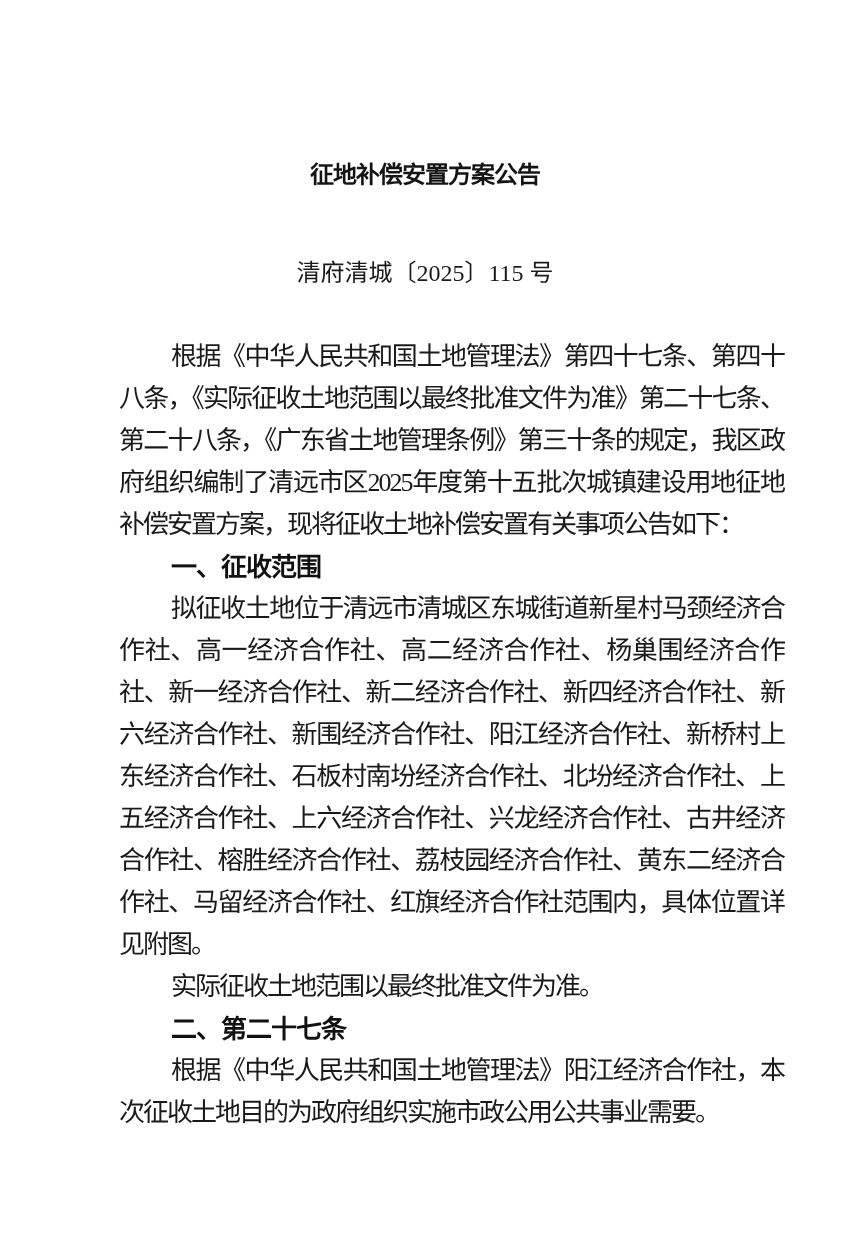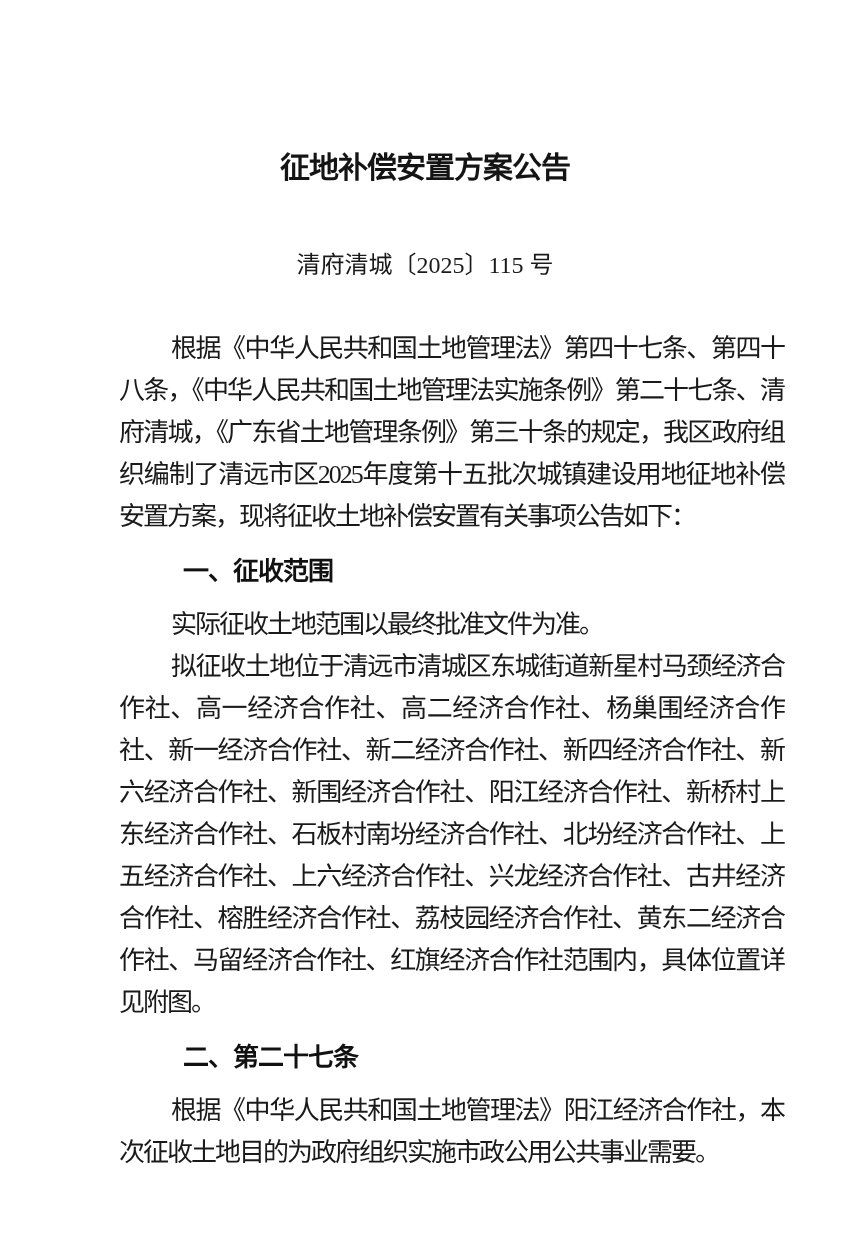--- a/index.html
+++ b/index.html
@@ -14,24 +14,24 @@
     font-family: "Liberation Serif", "DejaVu Serif", serif;
     color: #1a1a1a;
   }
   .page {
     position: relative;
     width: 850px;
     height: 1245px;
     background: #ffffff;
   }
   .doc-title {
-    margin: 0;
+    margin: 8px;
     padding-top: 145px;
     text-align: center;
-    font-size: 30px;
+    font-size: 24px;
     line-height: 45px;
     font-weight: 700;
     letter-spacing: -1px;
     font-family: "Liberation Serif", "DejaVu Serif", serif;
     color: #141414;
   }
   .doc-number {
     margin: 12px;
     padding-top: 48px;
     text-align: center;
@@ -49,44 +49,44 @@
     letter-spacing: -2px;
     text-align: justify;
     text-justify: inter-ideograph;
     color: #1a1a1a;
   }
   .para {
     margin: 0;
     text-indent: 52px;
   }
   .section-heading {
-    margin: 12px;
+    margin: 0;
     font-size: 26px;
     line-height: 42px;
     font-weight: 700;
     letter-spacing: -1px;
     text-indent: 52px;
     font-family: "Liberation Sans", "DejaVu Sans", sans-serif;
     color: #111111;
   }
 </style>
 </head>
 <body>
 
 <div class="page">
   <h1 class="doc-title">征地补偿安置方案公告</h1>
 
   <div class="doc-number">清府清城〔2025〕115 号</div>
 
   <div class="doc-body">
-    <p class="para">根据《中华人民共和国土地管理法》第四十七条、第四十八条，《中华人民共和国土地管理法实施条例》第二十七条、清府清城，《广东省土地管理条例》第三十条的规定，我区政府组织编制了清远市区2025年度第十五批次城镇建设用地征地补偿安置方案，现将征收土地补偿安置有关事项公告如下：</p>
+    <p class="para">根据《中华人民共和国土地管理法》第四十七条、第四十八条，《实际征收土地范围以最终批准文件为准》第二十七条、第二十八条，《广东省土地管理条例》第三十条的规定，我区政府组织编制了清远市区2025年度第十五批次城镇建设用地征地补偿安置方案，现将征收土地补偿安置有关事项公告如下：</p>
 
     <h2 class="section-heading">一、征收范围</h2>
 
+    <p class="para">拟征收土地位于清远市清城区东城街道新星村马颈经济合作社、高一经济合作社、高二经济合作社、杨巢围经济合作社、新一经济合作社、新二经济合作社、新四经济合作社、新六经济合作社、新围经济合作社、阳江经济合作社、新桥村上东经济合作社、石板村南坋经济合作社、北坋经济合作社、上五经济合作社、上六经济合作社、兴龙经济合作社、古井经济合作社、榕胜经济合作社、荔枝园经济合作社、黄东二经济合作社、马留经济合作社、红旗经济合作社范围内，具体位置详见附图。</p>
+
     <p class="para">实际征收土地范围以最终批准文件为准。</p>
-
-    <p class="para">拟征收土地位于清远市清城区东城街道新星村马颈经济合作社、高一经济合作社、高二经济合作社、杨巢围经济合作社、新一经济合作社、新二经济合作社、新四经济合作社、新六经济合作社、新围经济合作社、阳江经济合作社、新桥村上东经济合作社、石板村南坋经济合作社、北坋经济合作社、上五经济合作社、上六经济合作社、兴龙经济合作社、古井经济合作社、榕胜经济合作社、荔枝园经济合作社、黄东二经济合作社、马留经济合作社、红旗经济合作社范围内，具体位置详见附图。</p>
 
     <h2 class="section-heading">二、第二十七条</h2>
 
     <p class="para">根据《中华人民共和国土地管理法》阳江经济合作社，本次征收土地目的为政府组织实施市政公用公共事业需要。</p>
   </div>
 </div>
 
 </body></html>

